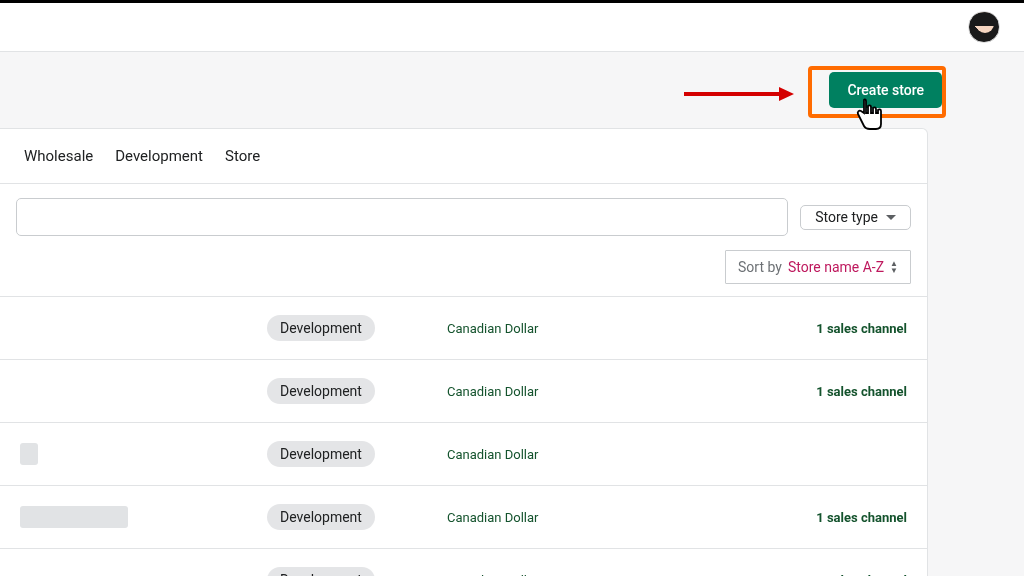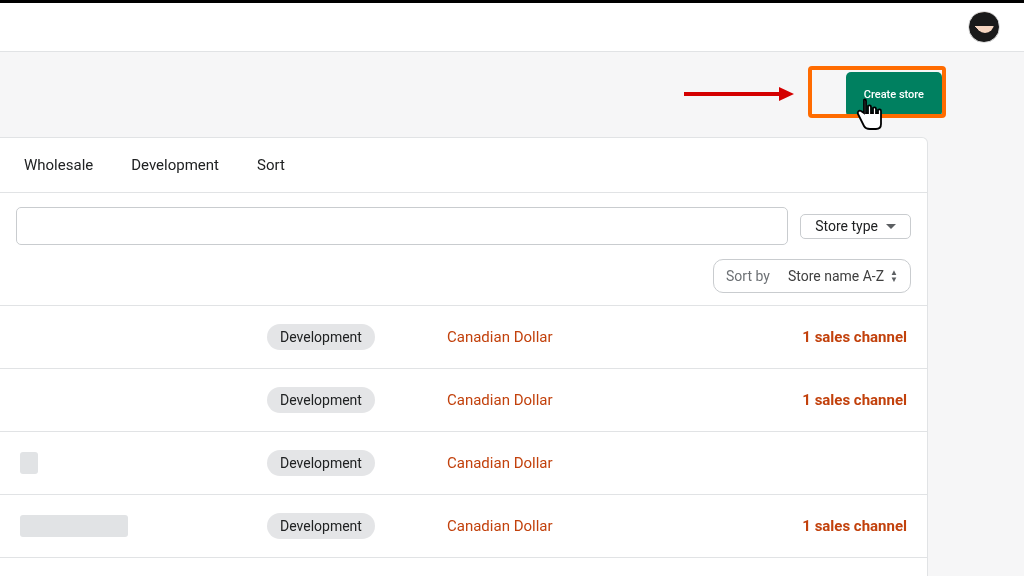--- a/index.html
+++ b/index.html
@@ -68,23 +68,23 @@
       position: absolute;
       right: 230px;
       top: 12px;
       z-index: 10;
     }
     
     .btn-primary {
       background: #008060;
       color: #fff;
       border: none;
-      padding: 16px 18px;
+      padding: 10px 18px;
       border-radius: 5px;
-      font-size: 11px;
+      font-size: 14px;
       font-weight: 500;
       cursor: pointer;
     }
     
     .cursor-hand {
       position: absolute;
       right: 140px;
       top: 26px;
       z-index: 11;
       font-size: 26px;
@@ -95,21 +95,21 @@
       margin-left: 0;
       margin-right: 96px;
       border: 1px solid #e1e3e5;
       border-left: none;
       border-radius: 0 6px 6px 0;
       overflow: hidden;
     }
     
     .tabs {
       display: flex;
-      gap: 38px;
+      gap: 22px;
       padding: 18px 24px;
       border-bottom: 1px solid #e1e3e5;
     }
     .tab {
       font-size: 15px;
       color: #202223;
       cursor: pointer;
     }
     
     .filter-row {
@@ -141,30 +141,30 @@
     
     .sort-row {
       display: flex;
       justify-content: flex-end;
       padding: 0 16px 12px 16px;
     }
     .sort-btn {
       height: 34px;
       padding: 0 12px;
       border: 1px solid #c9cccf;
-      border-radius: 10px;
+      border-radius: 1px;
       background: #fff;
       font-size: 14px;
       color: #6d7175;
       display: flex;
       align-items: center;
       gap: 6px;
       cursor: pointer;
     }
-    .sort-value { color: #404040; margin-left: 12px; }
+    .sort-value { color: #be185d; }
     
     .table-row {
       display: grid;
       grid-template-columns: 1fr 180px 260px 200px;
       align-items: center;
       padding: 18px 20px;
       border-top: 1px solid #e1e3e5;
     }
     .placeholder-name {
       height: 22px;
@@ -175,21 +175,21 @@
     .badge {
       display: inline-flex;
       align-items: center;
       background: #e4e5e7;
       color: #202223;
       padding: 5px 13px;
       border-radius: 14px;
       font-size: 14px;
       width: fit-content;
     }
-    .cell-text { font-size: 15px; color: #c2410c; }
+    .cell-text { font-size: 13px; color: #14532d; }
     .cell-right { text-align: right; font-weight: bold; }
     
     .caret-down {
       width: 0; height: 0;
       border-left: 5px solid transparent;
       border-right: 5px solid transparent;
       border-top: 5px solid #5c5f62;
     }
     .sort-arrows {
       display: flex; flex-direction: column; gap: 1px;
@@ -213,21 +213,21 @@
     <button class="btn-primary">Create store</button>
     <svg class="cursor-hand" width="30" height="34" viewBox="0 0 30 34">
       <path d="M10 2 L10 15 L7 13 C5 12 3 14 4 16 L10 28 C11 30 13 31 16 31 L22 31 C25 31 27 29 27 26 L27 13 C27 11 25 11 24 12 L24 15 L22 15 L22 11 C22 9 20 9 19 10 L19 15 L17 15 L17 9 C17 7 15 7 14 8 L14 15 L12 15 L12 3 C12 1 10 1 10 2 Z" fill="#fff" stroke="#000" stroke-width="1.8"></path>
     </svg>
   </div>
 
   <div class="content-card">
     <div class="tabs">
       <div class="tab">Wholesale</div>
       <div class="tab">Development</div>
-      <div class="tab">Sort</div>
+      <div class="tab">Store</div>
     </div>
 
     <div class="filter-row">
       <input class="search-box" type="text" style="">
       <button class="store-type-btn">
         <span>Store type</span>
         <span class="caret-down"></span>
       </button>
     </div>
 

